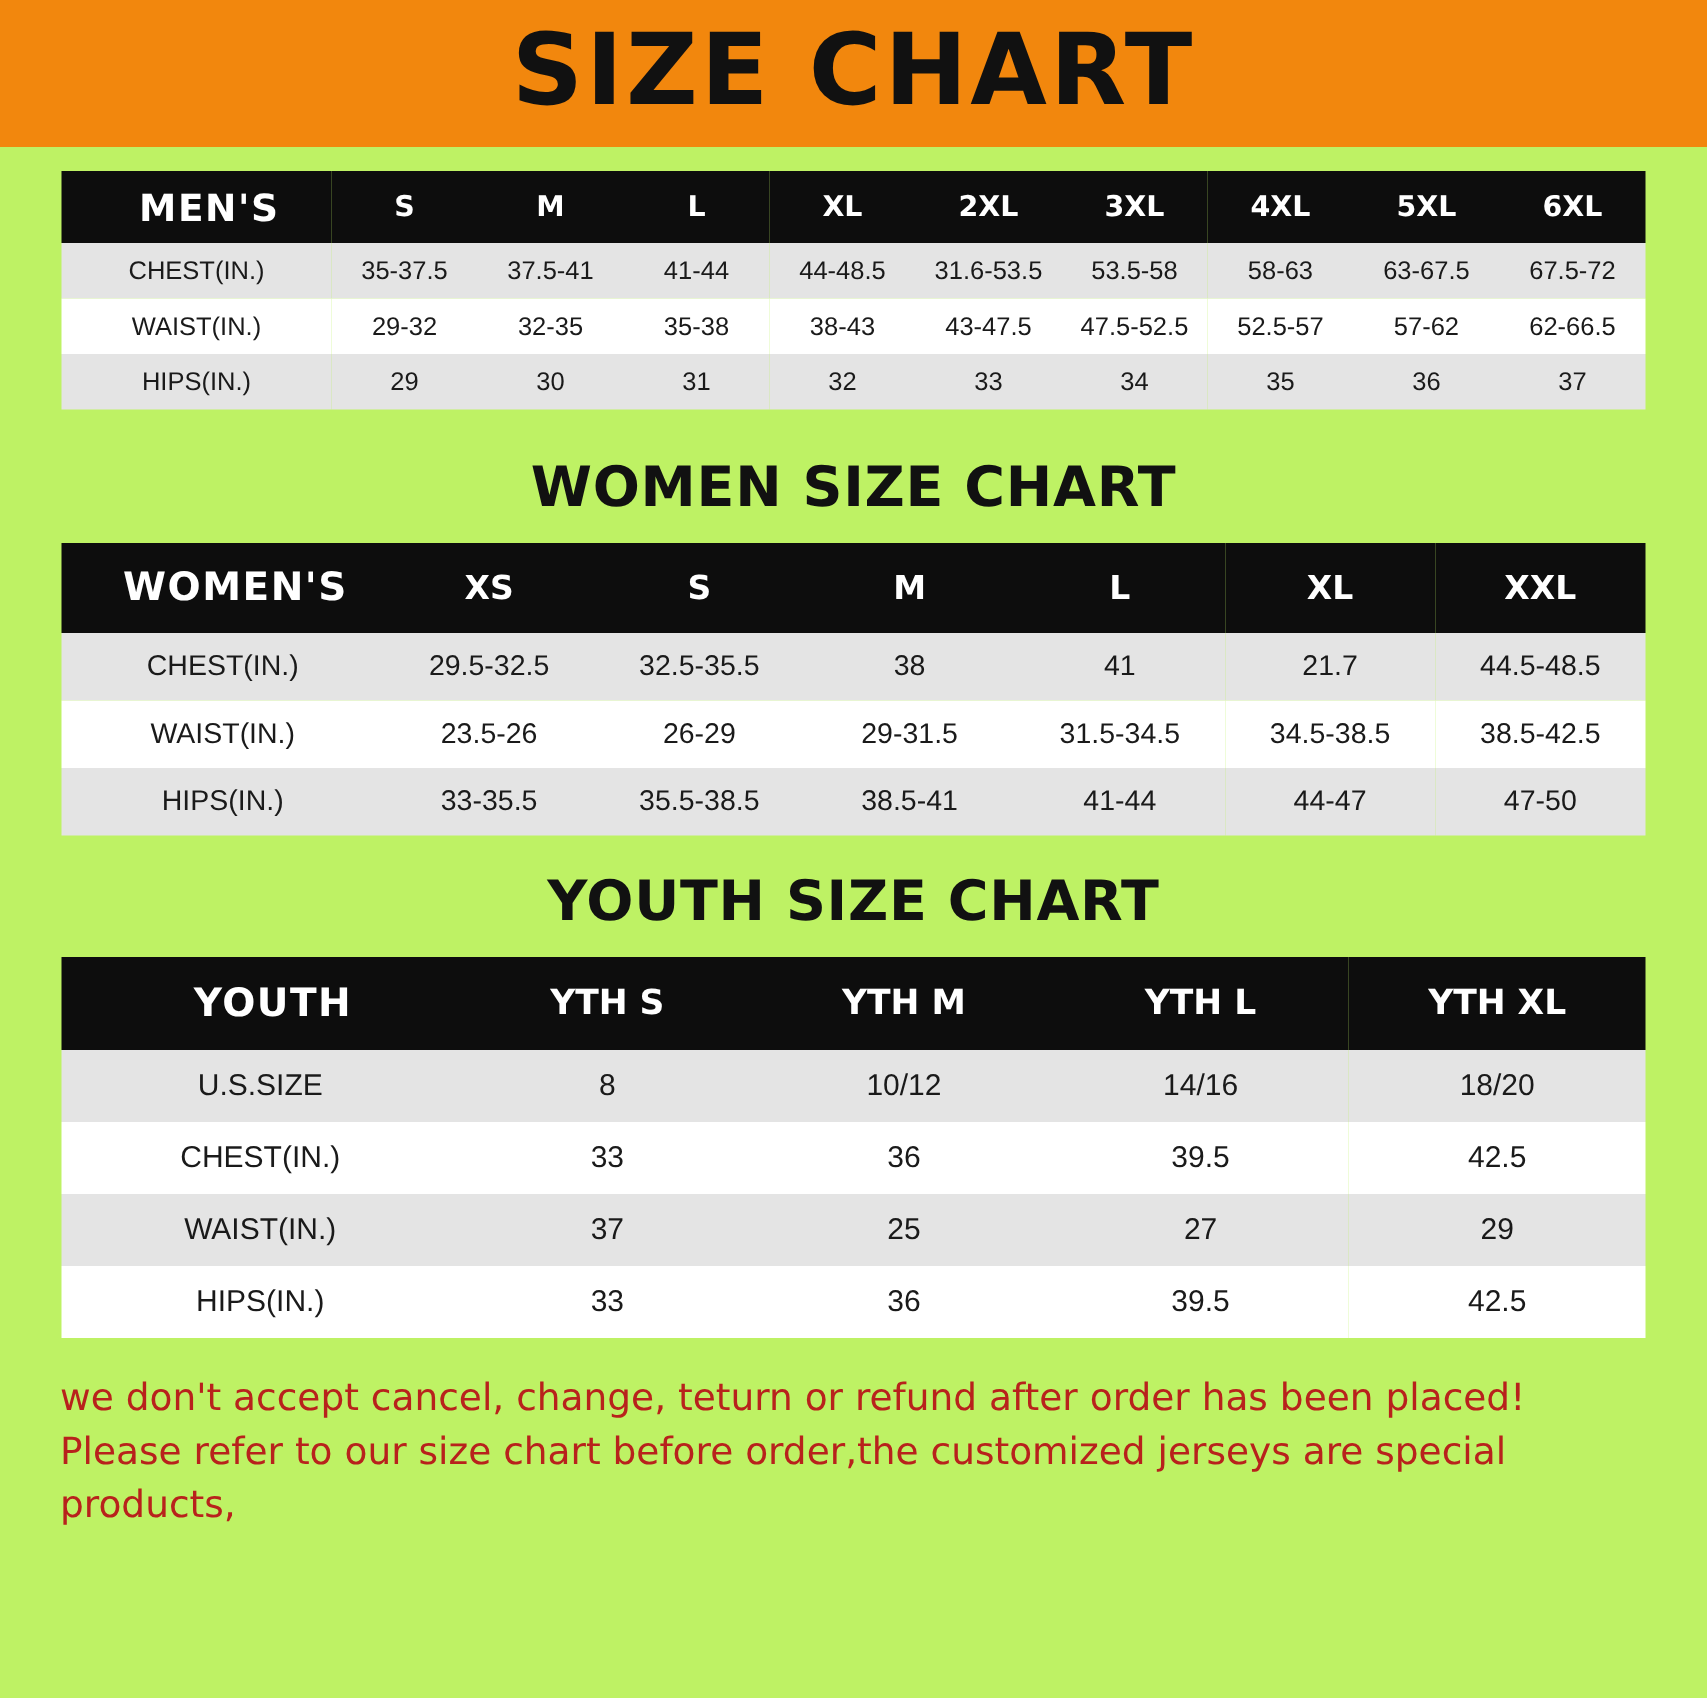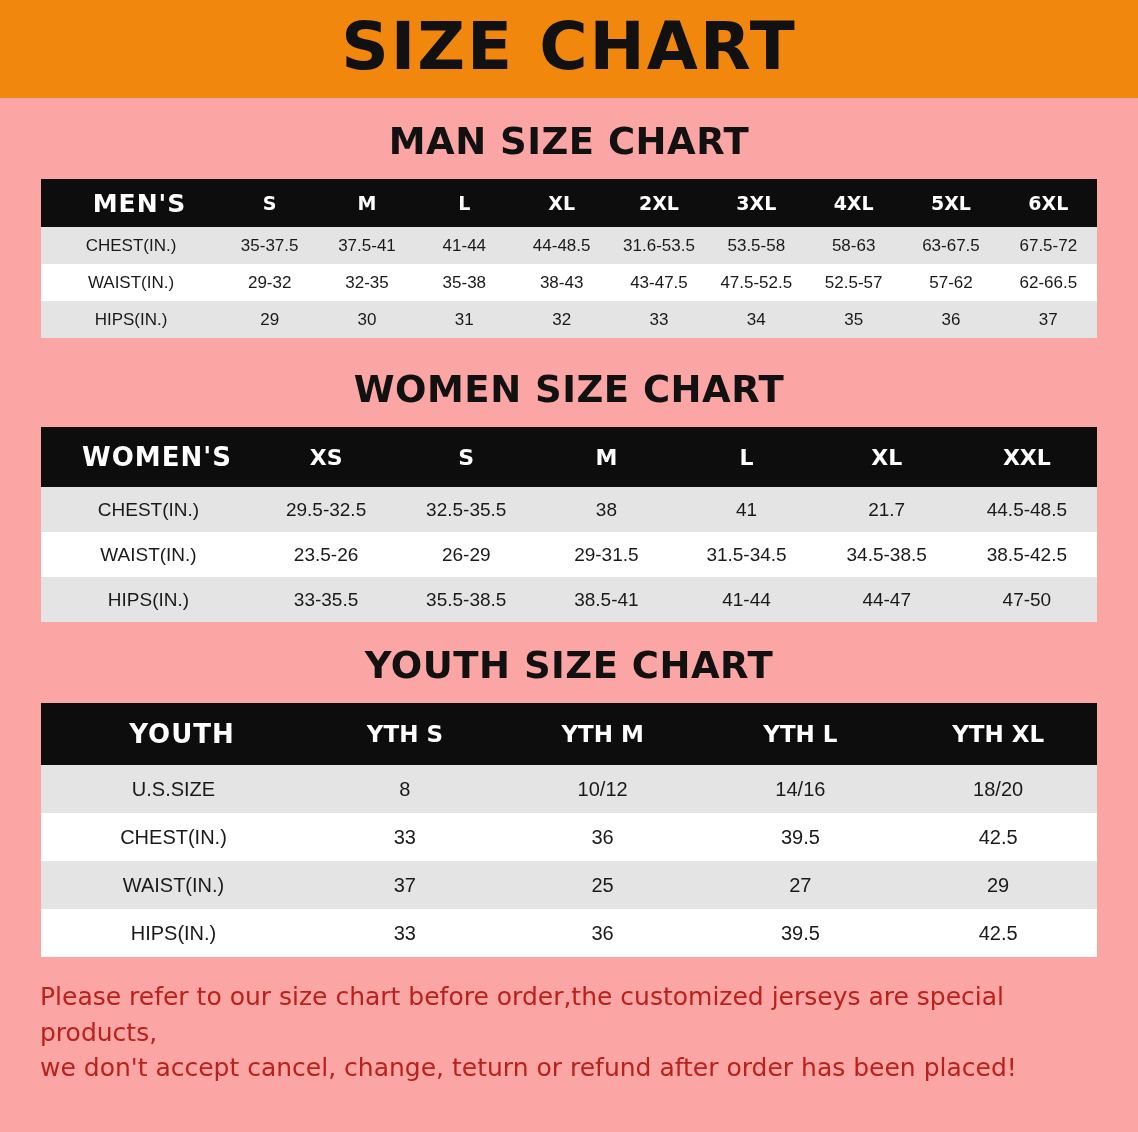--- a/index.html
+++ b/index.html
@@ -11,21 +11,21 @@
     width: 1138px;
     height: 1132px;
     font-family: "Liberation Sans", sans-serif;
     color: #111111;
     overflow: hidden;
   }
   .page {
     width: 1138px;
     height: 1132px;
     position: relative;
-    background: #fca5a5;
+    background: #bef264;
   }
 
   
   .banner {
     background: #F2870D;
     height: 98px;
     display: flex;
     align-items: center;
     justify-content: center;
   }
@@ -116,21 +116,20 @@
 </style>
 </head>
 <body>
 
 <div class="page">
 
   <div class="banner">
     <div class="banner-title">SIZE CHART</div>
   </div>
 
-  <div class="section-title man-title">MAN SIZE CHART</div>
   <div class="table-wrap">
     <table class="men-table">
       <colgroup>
         <col class="c0">
           <col>
           <col>
           <col>
           <col>
           <col>
           <col>
@@ -294,17 +293,17 @@
           <td>33</td>
           <td>36</td>
           <td>39.5</td>
           <td>42.5</td>
         </tr>
       </tbody>
     </table>
   </div>
 
   <div class="note">
+    <div>we don't accept cancel, change, teturn or refund after order has been placed!</div>
     <div>Please refer to our size chart before order,the customized jerseys are special products,</div>
-    <div>we don't accept cancel, change, teturn or refund after order has been placed!</div>
   </div>
 
 </div>
 
 </body></html>

